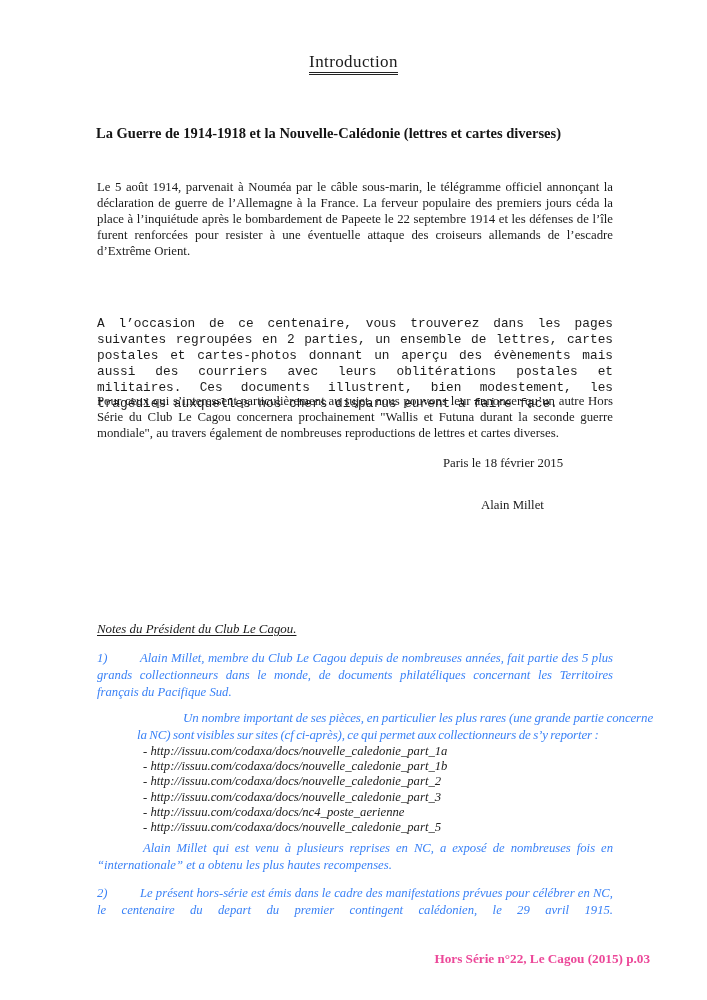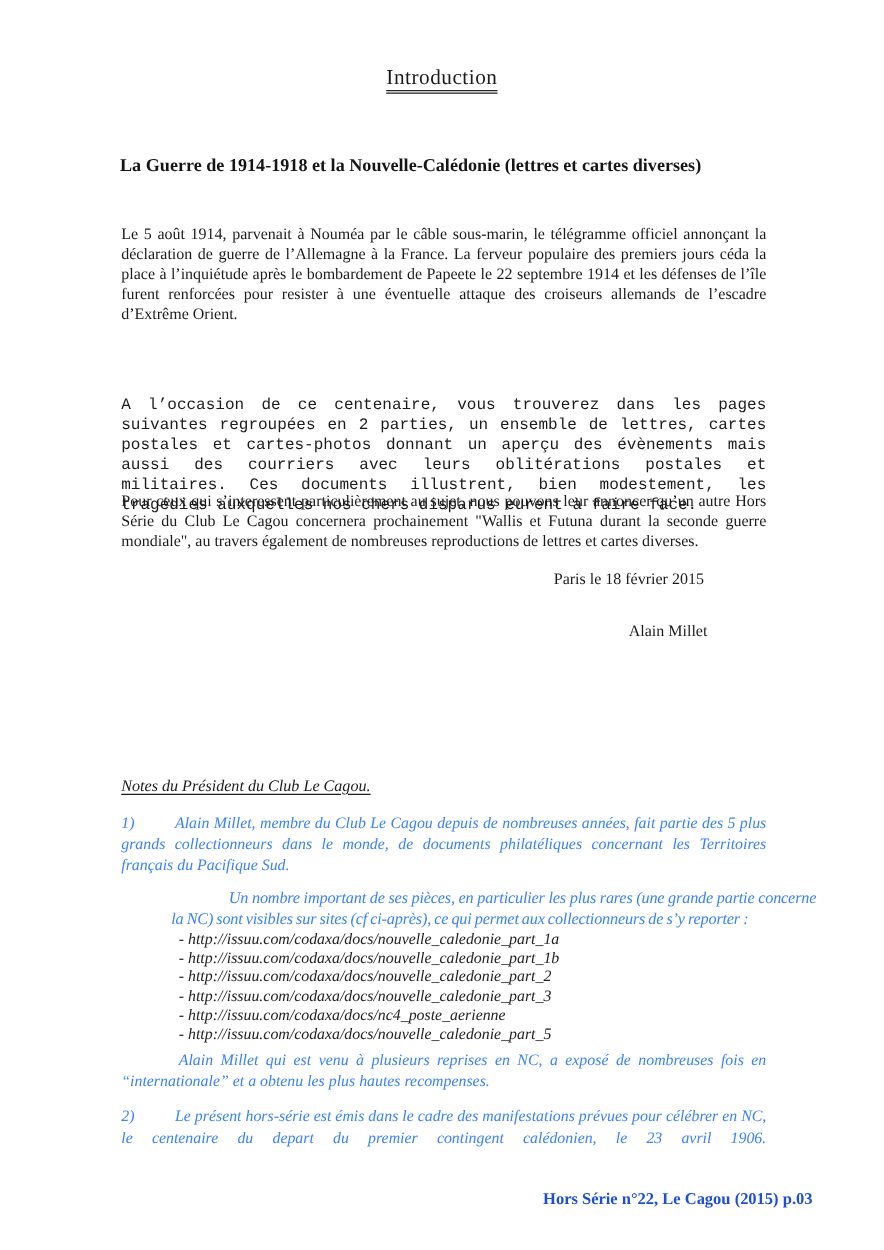--- a/index.html
+++ b/index.html
@@ -28,21 +28,21 @@
   }
   .body-par {
     position: absolute; left: 97px; width: 516px; margin: 0;
     font-size: 12.8px; line-height: 16.1px; text-align: justify;
   }
   .p1 { top: 179px; }
   .p2 { top: 269px; }
   .p3 { top: 316px; font-family: Liberation Mono, monospace; }
   .p4 { top: 393px; }
   .date-line { position: absolute; left: 443px; top: 456px; font-size: 12.8px; }
-  .signature { position: absolute; left: 503px; top: 498px; font-size: 12.8px; }
+  .signature { position: absolute; left: 481px; top: 498px; font-size: 12.8px; }
   .notes-heading {
     position: absolute; left: 97px; top: 622px;
     font-size: 12.9px; font-style: italic; margin: 0;
   }
   .notes-heading .underlined { text-decoration: underline; text-underline-offset: 2px; }
   .note-par {
     position: absolute; left: 97px; width: 516px; margin: 0;
     font-size: 12.7px; font-style: italic; text-align: justify;
     color: #3b82f6;
   }
@@ -53,21 +53,21 @@
     font-size: 13px; letter-spacing: -0.15px; word-spacing: -0.6px; margin-left: 40px;
   }
   .site-links {
     position: absolute; left: 143px; top: 744px; margin: 0;
     font-size: 12.7px; font-style: italic; line-height: 15.2px; color: #222;
   }
   .awards { top: 840px; line-height: 16.6px; text-indent: 46px; }
   .note2 { top: 885px; line-height: 16.6px; text-align-last: justify; }
   .footer {
     position: absolute; left: 0; top: 951px; width: 650px; margin: 0;
-    text-align: right; font-weight: bold; font-size: 13.2px; color: #1d4ed8;
+    text-align: right; font-weight: bold; font-size: 13.2px; color: #ec4899;
   }
 </style>
 </head>
 <body>
 
 <div class="page">
 
   <h1 class="title-wrap"><span class="title-text">Introduction</span></h1>
 
   <h2 class="heading">La Guerre de 1914-1918 et la Nouvelle-Calédonie (lettres et cartes diverses)</h2>
@@ -93,17 +93,17 @@
     <div>- http://issuu.com/codaxa/docs/nouvelle_caledonie_part_1a</div>
     <div>- http://issuu.com/codaxa/docs/nouvelle_caledonie_part_1b</div>
     <div>- http://issuu.com/codaxa/docs/nouvelle_caledonie_part_2</div>
     <div>- http://issuu.com/codaxa/docs/nouvelle_caledonie_part_3</div>
     <div>- http://issuu.com/codaxa/docs/nc4_poste_aerienne</div>
     <div>- http://issuu.com/codaxa/docs/nouvelle_caledonie_part_5</div>
   </div>
 
   <p class="note-par awards">Alain Millet qui est venu à plusieurs reprises en NC, a exposé de nombreuses fois en “internationale” et a obtenu les plus hautes recompenses.</p>
 
-  <p class="note-par note2"><span class="note-label">2)</span><span>Le présent hors-série est émis dans le cadre des manifestations prévues pour célébrer en NC, le centenaire du depart du premier contingent calédonien, le 23 avril 1906.</span></p>
+  <p class="note-par note2"><span class="note-label">2)</span><span>Le présent hors-série est émis dans le cadre des manifestations prévues pour célébrer en NC, le centenaire du depart du premier contingent calédonien, le 29 avril 1915.</span></p>
 
   <p class="footer">Hors Série n°22, Le Cagou (2015) p.03</p>
 
 </div>
 
 </body></html>

